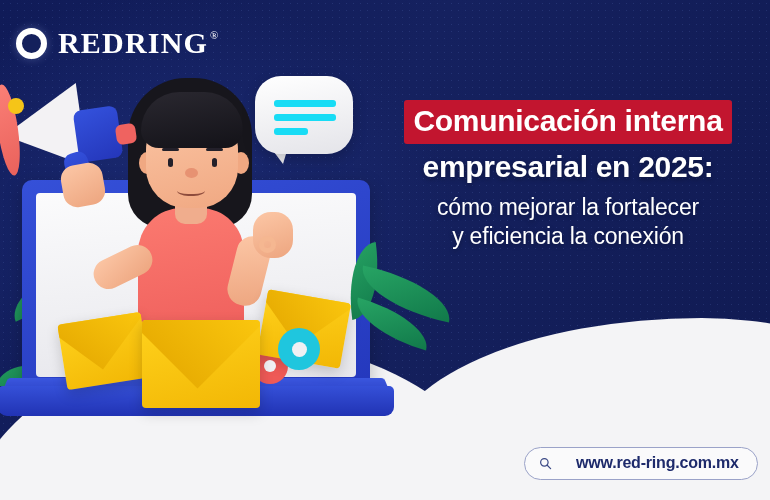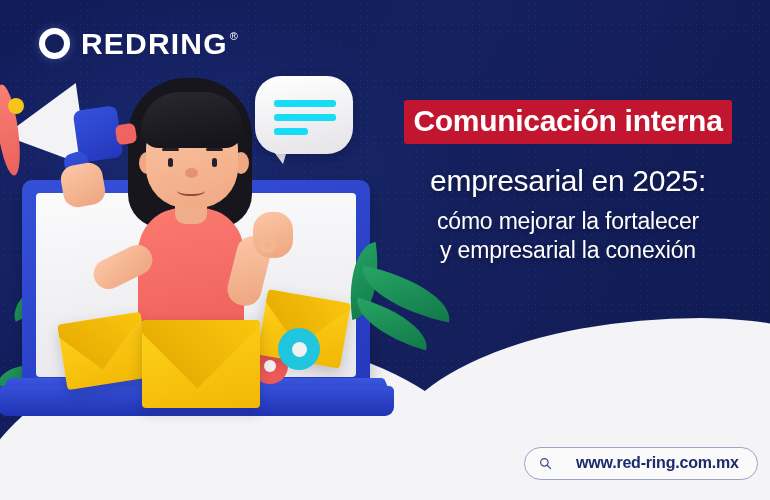--- a/index.html
+++ b/index.html
@@ -29,25 +29,25 @@
     position: absolute;
     inset: 0;
     background-image: radial-gradient(rgba(120,150,230,0.16) 0.7px, transparent 0.8px);
     background-size: 7px 7px;
     pointer-events: none;
   }
 
   
   #logo {
     position: absolute;
-    left: 39px;
+    left: 16px;
     top: 28px;
     display: flex;
-    align-items: center;
     gap: 11px;
+    font-family: Liberation Serif, serif;
   }
   #logo-ring {
     width: 31px;
     height: 31px;
     border-radius: 50%;
     border: 6px solid #ffffff;
     box-sizing: border-box;
     background: #14205c;
     box-shadow: 0 0 10px rgba(180,200,255,0.28);
   }
@@ -472,24 +472,24 @@
     padding: 2px 9px 4px 9px;
     border-radius: 3px;
     letter-spacing: -0.3px;
     white-space: nowrap;
     text-align: center;
   }
   #headline-line-2 {
     display: block;
     color: #ffffff;
     font-size: 30px;
-    font-weight: normal;
+    font-weight: bold;
     line-height: 1.3;
     letter-spacing: -0.3px;
-    margin-top: 17px;
+    margin-top: 3px;
     text-shadow: 0 2px 5px rgba(0,0,0,0.32);
   }
   #subheading {
     margin-top: 7px;
     color: #ffffff;
     font-size: 23px;
     line-height: 1.24;
     letter-spacing: -0.2px;
     text-shadow: 0 2px 5px rgba(0,0,0,0.3);
   }
@@ -614,21 +614,21 @@
     <div id="laptop-notch"></div>
   </div>
 
   <div id="text-block">
     <span id="headline-line-1-wrap">
       <span id="headline-line-1">Comunicación interna</span>
     </span>
     <span id="headline-line-2">empresarial en 2025:</span>
     <div id="subheading">
       <span class="sub-line">cómo mejorar la fortalecer</span>
-      <span class="sub-line">y empresarial la conexión</span>
+      <span class="sub-line">y eficiencia la conexión</span>
     </div>
   </div>
 
   <div id="url-pill">
     <svg id="url-search-icon" viewBox="0 0 16 16">
       <circle cx="6.6" cy="6.6" r="4.6" fill="none" stroke="#3c4a86" stroke-width="1.5"></circle>
       <line x1="10.1" y1="10.1" x2="14.3" y2="14.3" stroke="#3c4a86" stroke-width="1.5" stroke-linecap="round"></line>
     </svg>
     <span id="url-text">www.red-ring.com.mx</span>
   </div>

